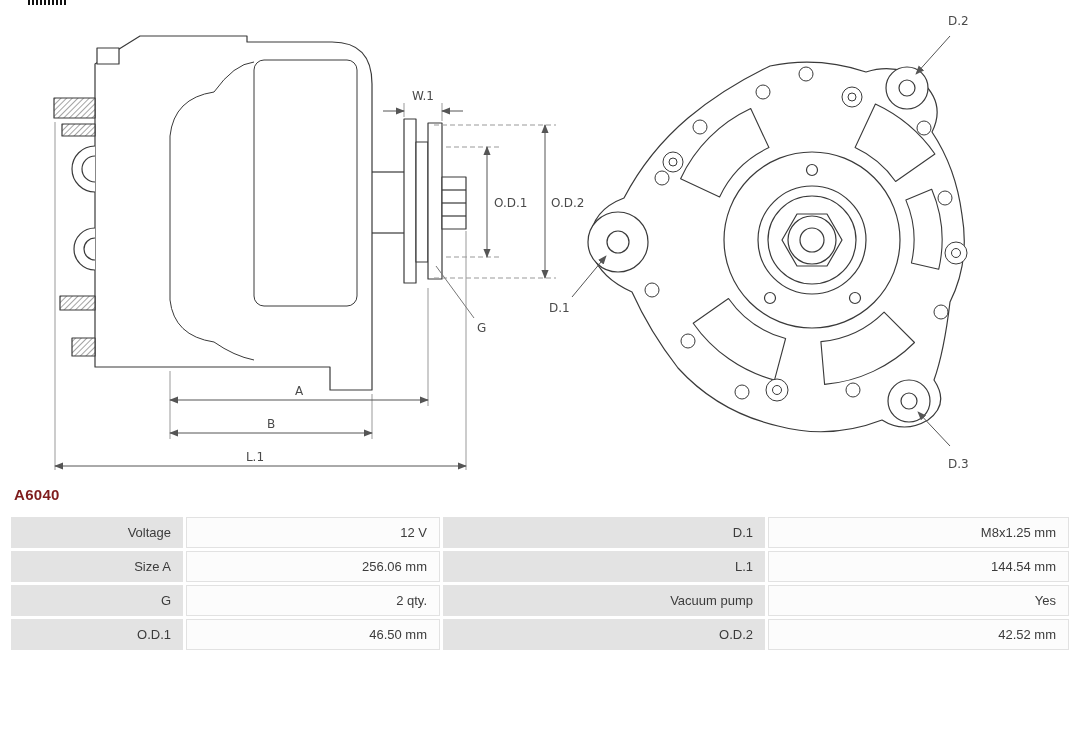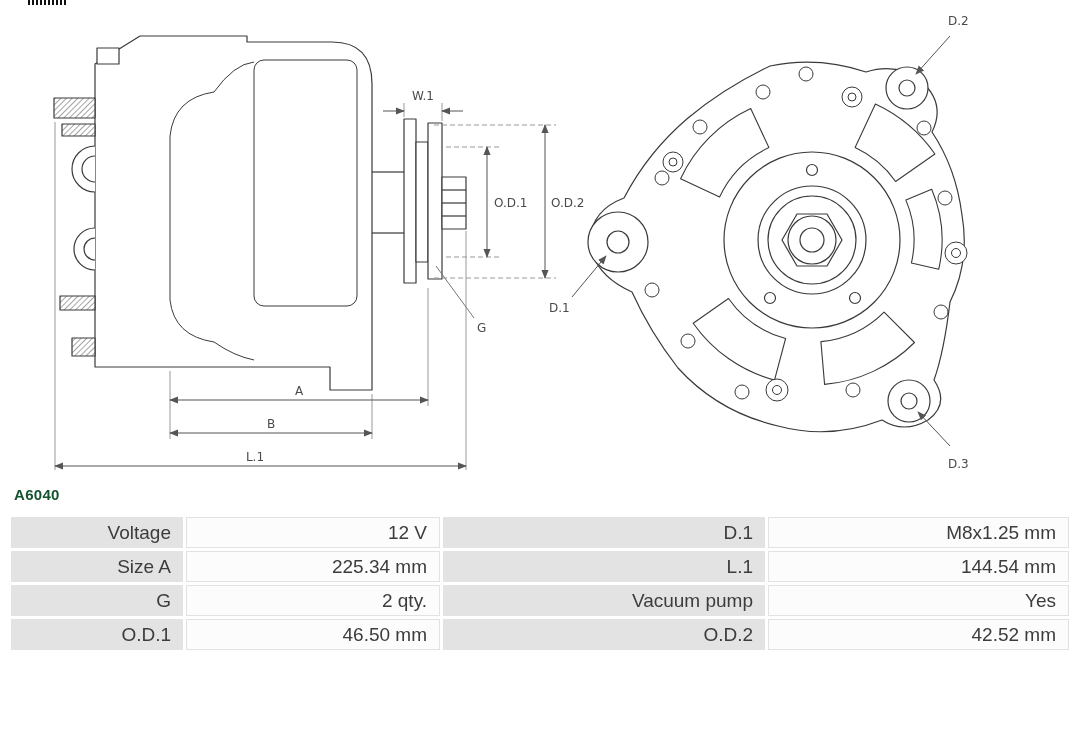--- a/index.html
+++ b/index.html
@@ -1,25 +1,25 @@
 <!DOCTYPE html>
 <html><head>
 <meta charset="utf-8">
 <style>
   html,body { margin:0; padding:0; background:#fff; }
   .page { position:relative; width:1080px; height:753px; background:#fff; overflow:hidden;
           font-family:"Liberation Sans", sans-serif; }
   .barcode { position:absolute; top:0; left:28px; width:40px; height:5px;
              background:repeating-linear-gradient(90deg,#111 0 2px,#fff 2px 4px); }
   .drawing { position:absolute; top:0; left:0; }
-  .part-number { position:absolute; top:486px; left:14px; color:#14532d;
+  .part-number { position:absolute; top:486px; left:14px; color:#7f1d1d;
                  font-size:15px; font-weight:600; letter-spacing:.3px; }
   table.spec { position:absolute; top:514px; left:8px; width:1064px;
                border-collapse:separate; border-spacing:3px; table-layout:fixed; }
-  table.spec td { height:29px; font-size:19px; color:#3c3c3c; text-align:right;
+  table.spec td { height:29px; font-size:13px; color:#3c3c3c; text-align:right;
                   padding:0 12px 0 4px; white-space:nowrap; overflow:hidden; vertical-align:middle; }
   td.lbl { background:#e3e3e3; }
   td.val { background:#fcfcfc; border:1px solid #e2e2e2;margin-left:41px; }
   svg text { font-family:"DejaVu Sans", sans-serif; font-size:12px; fill:#4a4a4a; stroke:none; }
 </style>
 </head>
 <body>
 
 <div class="page">
 
@@ -181,21 +181,21 @@
     </colgroup>
     <tbody>
       <tr>
         <td class="lbl">Voltage</td>
         <td class="val">12 V</td>
         <td class="lbl">D.1</td>
         <td class="val">M8x1.25 mm</td>
       </tr>
       <tr>
         <td class="lbl">Size A</td>
-        <td class="val">225.34 mm</td>
+        <td class="val">256.06 mm</td>
         <td class="lbl">L.1</td>
         <td class="val">144.54 mm</td>
       </tr>
       <tr>
         <td class="lbl">G</td>
         <td class="val">2 qty.</td>
         <td class="lbl">Vacuum pump</td>
         <td class="val">Yes</td>
       </tr>
       <tr>

